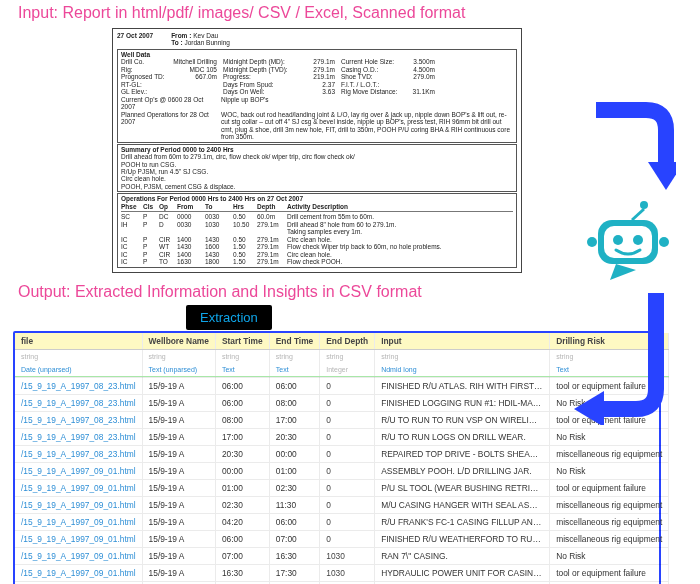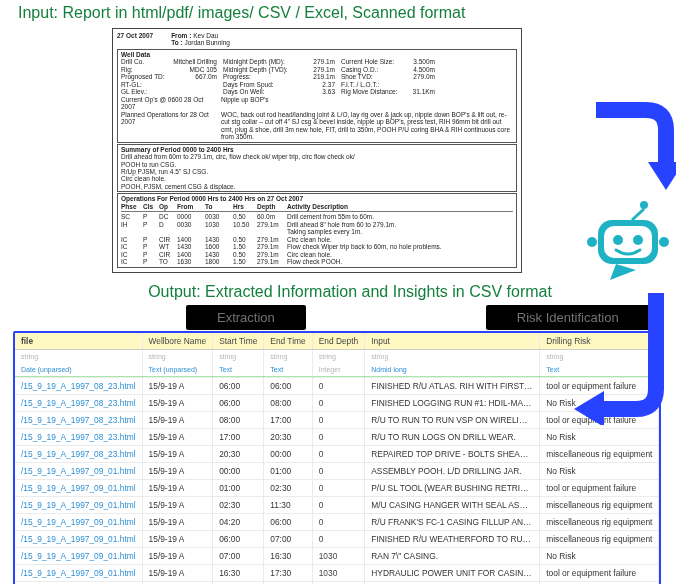--- a/index.html
+++ b/index.html
@@ -1,18 +1,18 @@
 <!DOCTYPE html>
 <html><head>
 <meta charset="utf-8">
 <style>
   * { box-sizing: border-box; margin: 0; padding: 0; }
   body { font-family: Arial, Helvetica, sans-serif; font-size: 9px; width: 700px; height: 584px; background: #fff; position: relative; }
 
-  .section-title { font-size: 16px; font-weight: 400; color: #15803d; padding: 4px 18px; }
+  .section-title { font-size: 16px; font-weight: 400; color: #ec4899; padding: 4px 18px; }
 
   
   .report { margin: 2px 0 0 112px; width: 410px; border: 1px solid #444; background: #fff; color: #222; font-size: 6.5px; padding: 3px 4px; line-height: 1.15; }
   .report .hdr { display: flex; gap: 18px; margin-bottom: 2px; }
   .report .hdr > span b { font-weight: bold; }
   .report .box { border: 1px solid #555; margin: 1px 0; padding: 1px 3px; }
   .report .well { display: grid; grid-template-columns: 50px 48px 78px 36px 60px 36px; row-gap: 0; column-gap: 2px; }
   .report .well .lbl { color: #222; }
   .report .well .val { text-align: right; padding-right: 4px; }
   .report .row2 { display: grid; grid-template-columns: 100px 1fr; }
@@ -20,30 +20,30 @@
   .report .summary-title, .report .ops-title { font-weight: bold; }
   .report .ops-head { display: grid; grid-template-columns: 22px 16px 18px 28px 28px 24px 30px 1fr; font-weight: bold; border-bottom: 1px solid #777; padding-bottom: 1px; margin-bottom: 1px; }
   .report .ops-row  { display: grid; grid-template-columns: 22px 16px 18px 28px 28px 24px 30px 1fr; }
 
   
   .robot { position: absolute; right: 30px; top: 198px; }
   .arrow-down { position: absolute; right: 24px; top: 100px; }
   .arrow-left { position: absolute; right: 22px; top: 285px; }
 
   
-  .out-title { margin-top: 6px; text-align: center; }
+  .out-title { margin-top: 6px; }
   .tags { display: flex; gap: 140px; margin: 0 0 0 186px; }
-  .tag { background: #000; color: #737373; font-size: 13px; padding: 5px 31px; border-radius: 2px; }
+  .tag { background: #000; color: #0ea5e9; font-size: 13px; padding: 5px 14px; border-radius: 2px; }
   .tag-risk { margin-left: 40px; }
 
   .sheet-wrap { border: 2px solid #2843ff; border-radius: 2px; margin: 1px 26px 0 13px; width: 648px; }
   .sheet { width: 100%; border-collapse: collapse; font-size: 8.4px; color: #333; }
   .sheet th, .sheet td { border-right: 1px solid rgba(0,0,0,0.08); padding: 3px 6px; text-align: left; white-space: nowrap; overflow: hidden; }
   .sheet th { color: #444; font-weight: 600; background: #fef9c3; border-bottom: 1px solid #ccc; }
-  .sheet th.bold, .sheet td.bold { font-weight: 400; }
+  .sheet th.bold, .sheet td.bold { font-weight: 700; }
   .sheet tr.meta td { color: #b6b6b6; font-size: 7px; }
   .sheet tr.meta td.link { color: #2f8fd6; }
   .sheet tr.hlrow td { background: #a8e7a8; height: 2px; padding: 0; border-right: none; }
   .sheet tr.data td { border-top: 1px solid rgba(0,0,0,0.08); }
   .sheet td.link { color: #2f8fd6; }
   .sheet td.num { color:#444; }
   .sheet td.remark { max-width: 175px; text-overflow: ellipsis; }
   .col-file   { width: 122px; }
   .col-well   { width: 70px; }
   .col-start  { width: 50px; }
@@ -232,21 +232,20 @@
 
 <svg class="arrow-left" width="120" height="140">
   <path d="M98 8 L98 104 Q98 124 78 124 L40 124" fill="none" stroke="#2843ff" stroke-width="16"></path>
   <polygon points="46,106 46,142 16,124" fill="#2843ff"></polygon>
 </svg>
 
 <div class="section-title out-title">Output: Extracted Information and Insights in CSV format</div>
 
 <div class="tags">
   <div class="tag">Extraction</div>
-  <div class="tag tag-risk">Risk Identification</div>
 </div>
 
 <div class="sheet-wrap">
   <table class="sheet">
     <colgroup>
       <col class="col-file">
         <col class="col-well">
         <col class="col-start">
         <col class="col-end">
         <col class="col-depth">

